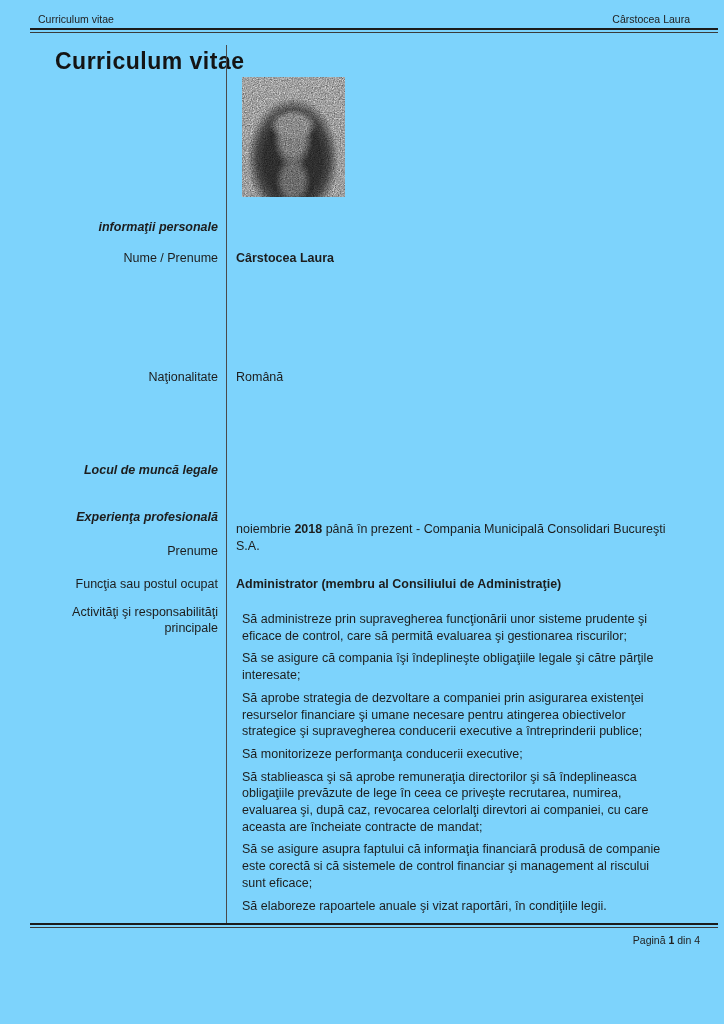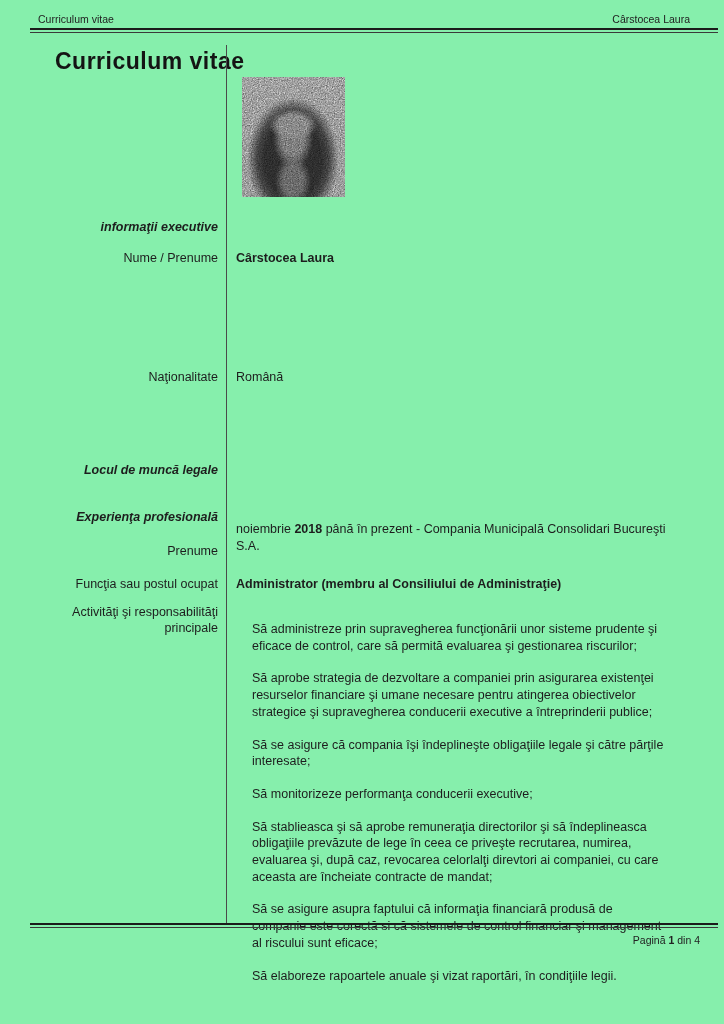--- a/index.html
+++ b/index.html
@@ -4,21 +4,21 @@
 <style>
   html, body {
     margin: 0;
     padding: 0;
     background: #ffffff;
   }
   .page {
     position: relative;
     width: 724px;
     height: 1024px;
-    background: #86efac;
+    background: #7dd3fc;
     font-family: "Liberation Sans", sans-serif;
     color: #1d1d1d;
     overflow: hidden;
   }
 
   
   .run-head {
     position: absolute;
     top: 13px;
     font-size: 10.5px;
@@ -94,21 +94,21 @@
   .value {
     position: absolute;
     left: 236px;
     width: 446px;
     font-size: 12.5px;
     line-height: 16.7px;
     color: #1d1d1d;
   }
   .bold { font-weight: bold; }
 
-  .activities-item { margin: 16px; }
+  .activities-item { margin: 6px; }
 
   
   .footer {
     position: absolute;
     top: 934px;
     right: 24px;
     font-size: 10.5px;
     color: #222;
     white-space: nowrap;
     text-align: center;
@@ -130,21 +130,21 @@
   <div class="photo">
     <svg viewBox="0 0 103 120" xmlns="http://www.w3.org/2000/svg">
       <filter id="grain">
         <feTurbulence type="fractalNoise" baseFrequency="0.85" numOctaves="3" stitchTiles="stitch" result="n"></feTurbulence>
         <feColorMatrix in="n" type="matrix" values="0 0 0 0 0  0 0 0 0 0  0 0 0 0 0  0.9 0.9 0.9 0 -0.9"></feColorMatrix>
       </filter>
       <rect width="103" height="120" filter="url(#grain)" opacity="0.55"></rect>
     </svg>
   </div>
 
-  <div class="label section" style="top:220px">informaţii executive</div>
+  <div class="label section" style="top:220px">informaţii personale</div>
 
   <div class="label" style="top:251px">Nume / Prenume</div>
   <div class="value bold" style="top:250px">Cârstocea Laura</div>
 
   <div class="label" style="top:370px">Naţionalitate</div>
   <div class="value" style="top:369px">Română</div>
 
   <div class="label section" style="top:463px">Locul de muncă legale</div>
 
   <div class="label section" style="top:510px">Experienţa profesională</div>
@@ -153,22 +153,22 @@
   <div class="value" style="top:521px">
     <span>noiembrie </span><span class="bold">2018</span><span> până în prezent - Compania Municipală Consolidari Bucureşti S.A.</span>
   </div>
 
   <div class="label" style="top:577px">Funcţia sau postul ocupat</div>
   <div class="value bold" style="top:576px">Administrator (membru al Consiliului de Administraţie)</div>
 
   <div class="label" style="top:605px">Activităţi şi responsabilităţi principale</div>
   <div class="value" style="top:605px">
     <p class="activities-item">Să administreze prin supravegherea funcţionării unor sisteme prudente şi eficace de control, care să permită evaluarea şi gestionarea riscurilor;</p>
+    <p class="activities-item">Să se asigure că compania îşi îndeplineşte obligaţiile legale şi către părţile interesate;</p>
     <p class="activities-item">Să aprobe strategia de dezvoltare a companiei prin asigurarea existenţei resurselor financiare şi umane necesare pentru atingerea obiectivelor strategice şi supravegherea conducerii executive a întreprinderii publice;</p>
-    <p class="activities-item">Să se asigure că compania îşi îndeplineşte obligaţiile legale şi către părţile interesate;</p>
     <p class="activities-item">Să monitorizeze performanţa conducerii executive;</p>
     <p class="activities-item">Să stablieasca şi să aprobe remuneraţia directorilor şi să îndeplineasca obligaţiile prevăzute de lege în ceea ce priveşte recrutarea, numirea, evaluarea şi, după caz, revocarea celorlalţi direvtori ai companiei, cu care aceasta are încheiate contracte de mandat;</p>
     <p class="activities-item">Să se asigure asupra faptului că informaţia financiară produsă de companie este corectă si că sistemele de control financiar şi management al riscului sunt eficace;</p>
     <p class="activities-item">Să elaboreze rapoartele anuale şi vizat raportări, în condiţiile legii.</p>
   </div>
 
   <div class="rule bottom"></div>
   <div class="footer">
     <span>Pagină </span><span class="bold">1</span><span> din 4</span>
   </div>

